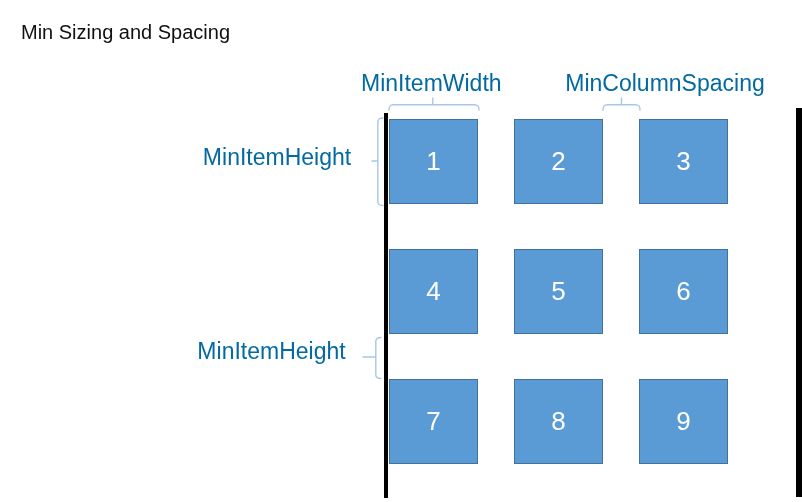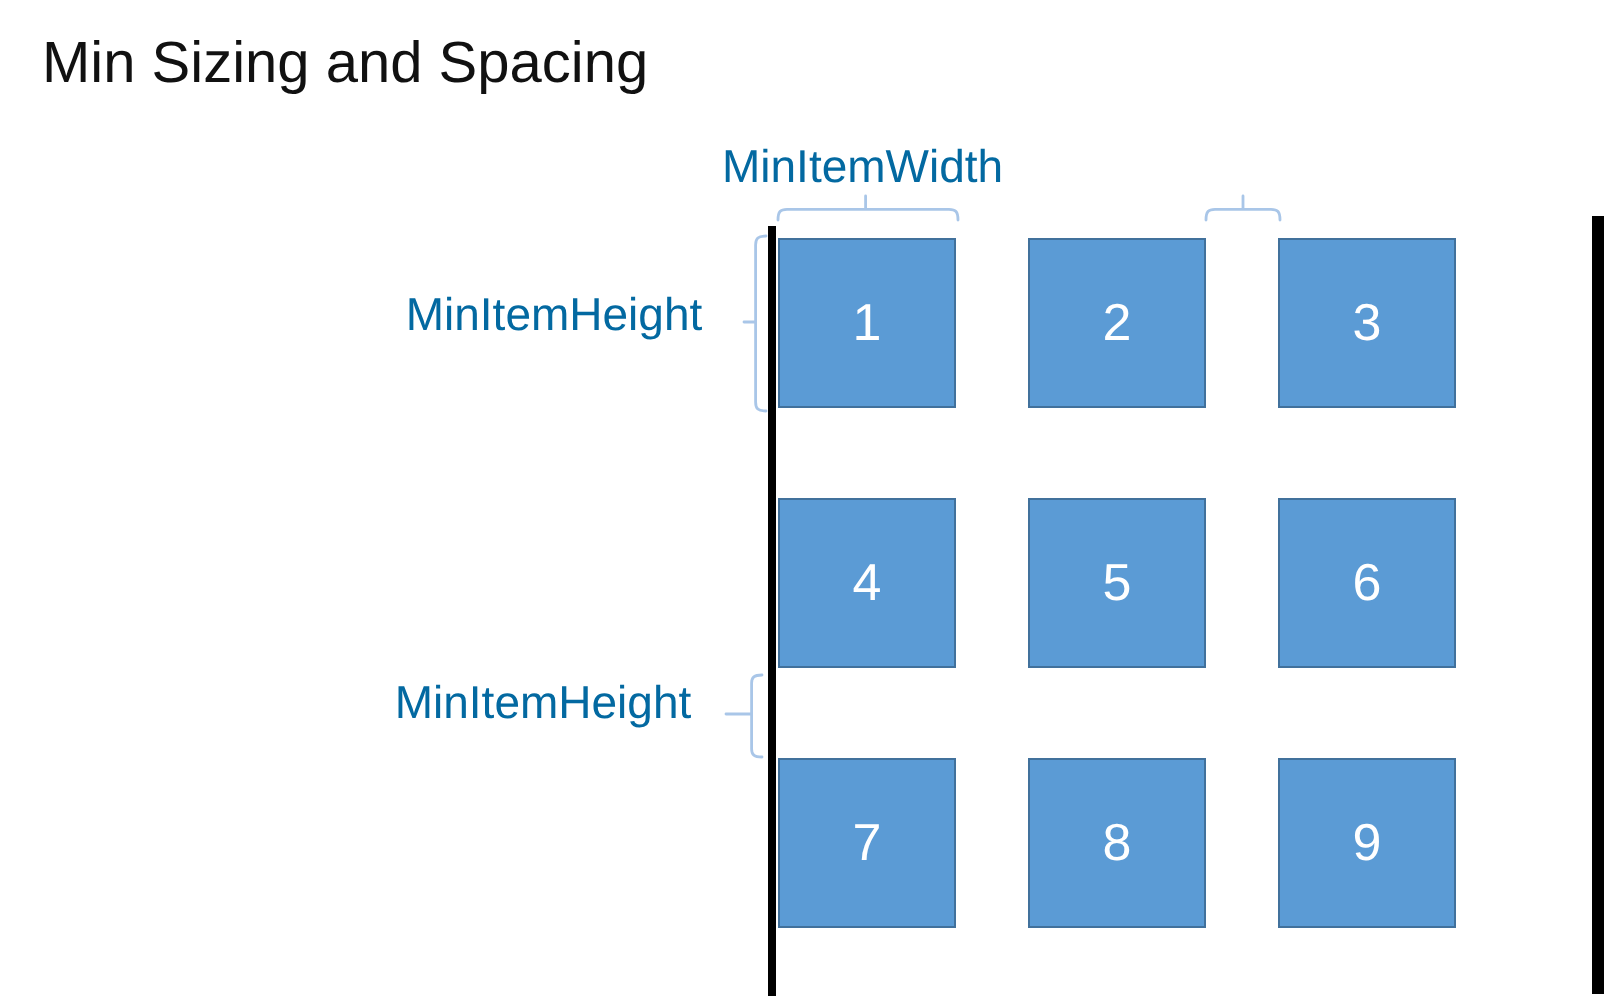--- a/index.html
+++ b/index.html
@@ -1,21 +1,21 @@
 <!DOCTYPE html>
 <html style="--box-fill: #5B9BD5; --box-border: #41719C; --num-color: #FFFFFF; --brace-color: #A9C6E8; --line-color: #000000;"><head>
 <meta charset="utf-8">
 <style>
   html,body{margin:0;padding:0;background:#fff;}
   #canvas{
     position:relative;width:802px;height:502px;background:#fff;overflow:hidden;
     font-family:"Liberation Sans",sans-serif;color:#000;
   }
   .title{
-    position:absolute;left:21px;top:16px;font-size:29px;line-height:32px;
+    position:absolute;left:21px;top:16px;font-size:20px;line-height:32px;
     color:#111;white-space:nowrap;
   }
   .lbl{position:absolute;font-size:23px;line-height:26px;color:#0369a1;white-space:nowrap;}
   .lbl-center{text-align:center;}
   .lbl-right{text-align:center;}
   #lbl-item-width{left:361px;top:70px;width:140px;}
   #lbl-col-spacing{left:565px;top:70px;width:200px;}
   #lbl-item-height{left:200px;top:144px;width:154px;}
   #lbl-row-spacing{left:196px;top:338px;width:151px;}
   .grid{
@@ -40,20 +40,21 @@
   #brace-row-spacing{left:361px;top:336px;}
 </style>
 </head>
 <body>
 
 <div id="canvas">
 
   <div class="title">Min Sizing and Spacing</div>
 
   <div class="lbl lbl-center" id="lbl-item-width">MinItemWidth</div>
+  <div class="lbl lbl-center" id="lbl-col-spacing">MinColumnSpacing</div>
   <div class="lbl lbl-right" id="lbl-item-height">MinItemHeight</div>
   <div class="lbl lbl-right" id="lbl-row-spacing">MinItemHeight</div>
 
   <svg class="brace" id="brace-item-width" width="92" height="16" viewBox="0 0 92 16">
     <path d="M1,14 C1,9.8 2.2,8.7 5.5,8.7 H44.8 V2 V8.7 H86.5 C89.8,8.7 91,9.8 91,14"></path>
   </svg>
 
   <svg class="brace" id="brace-col-spacing" width="40" height="16" viewBox="0 0 40 16">
     <path d="M1,14 C1,9.8 2.2,8.7 5.5,8.7 H19.5 V2 V8.7 H33.5 C36.8,8.7 38,9.8 38,14"></path>
   </svg>

